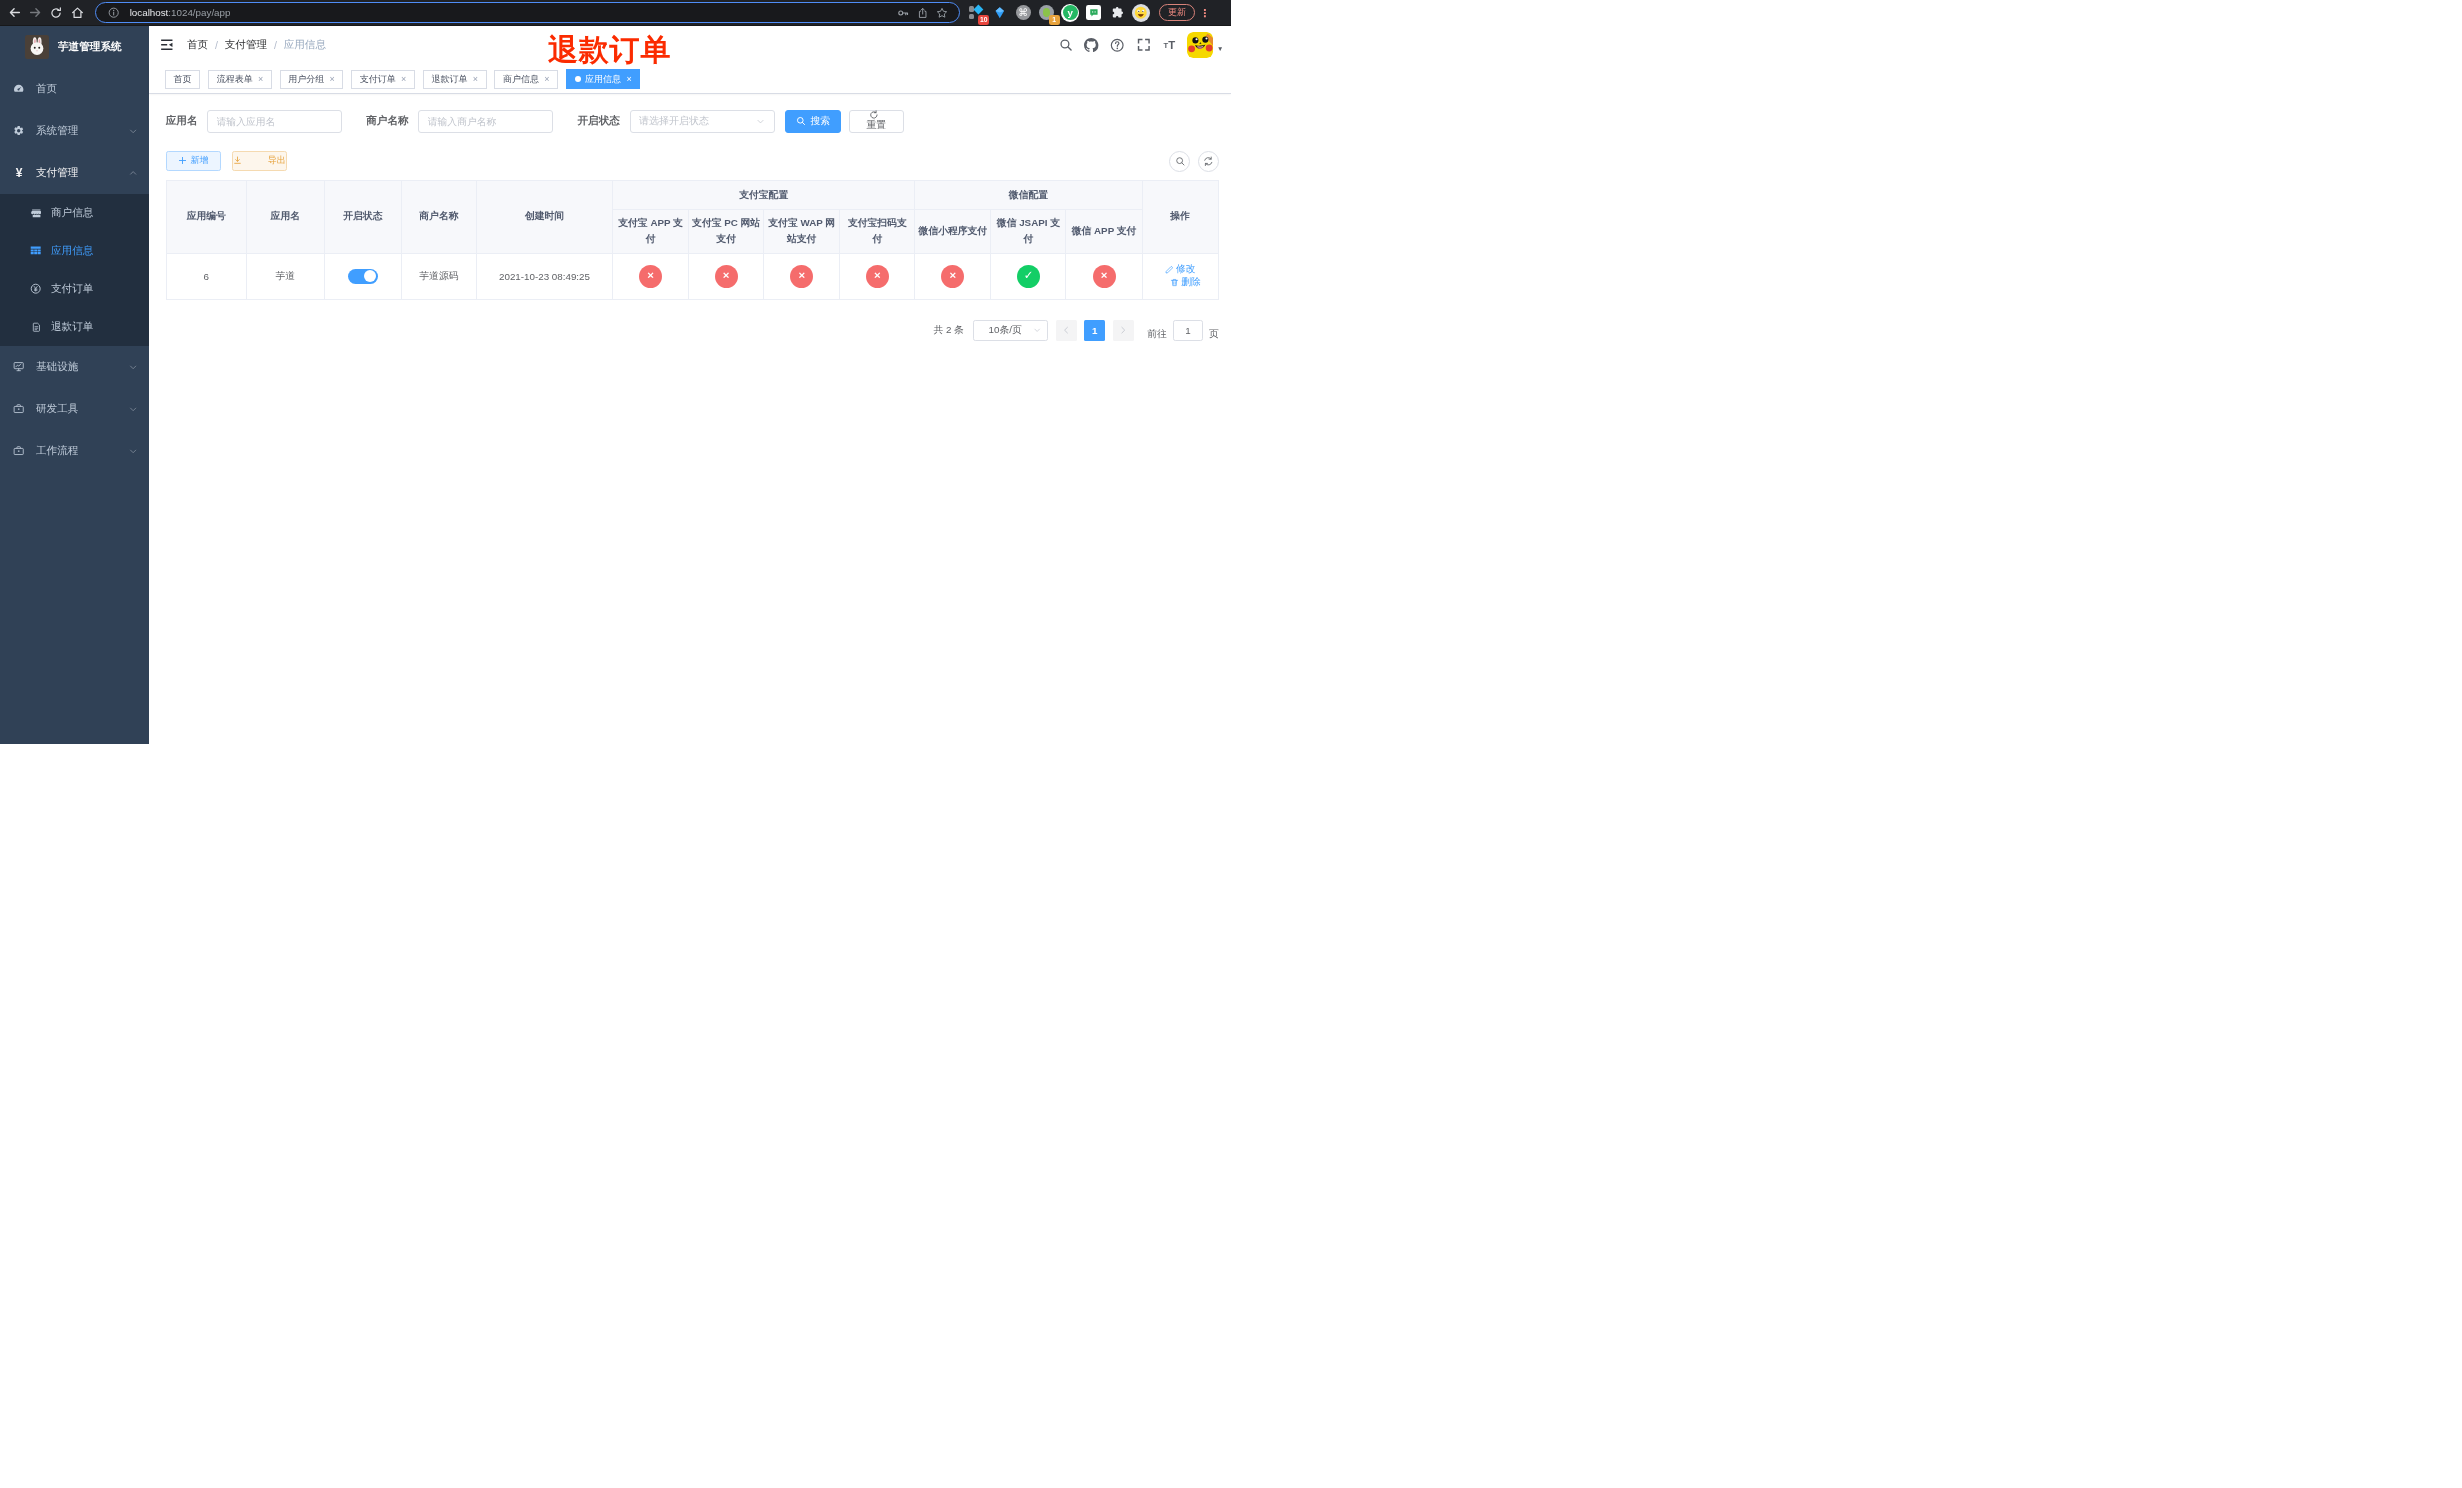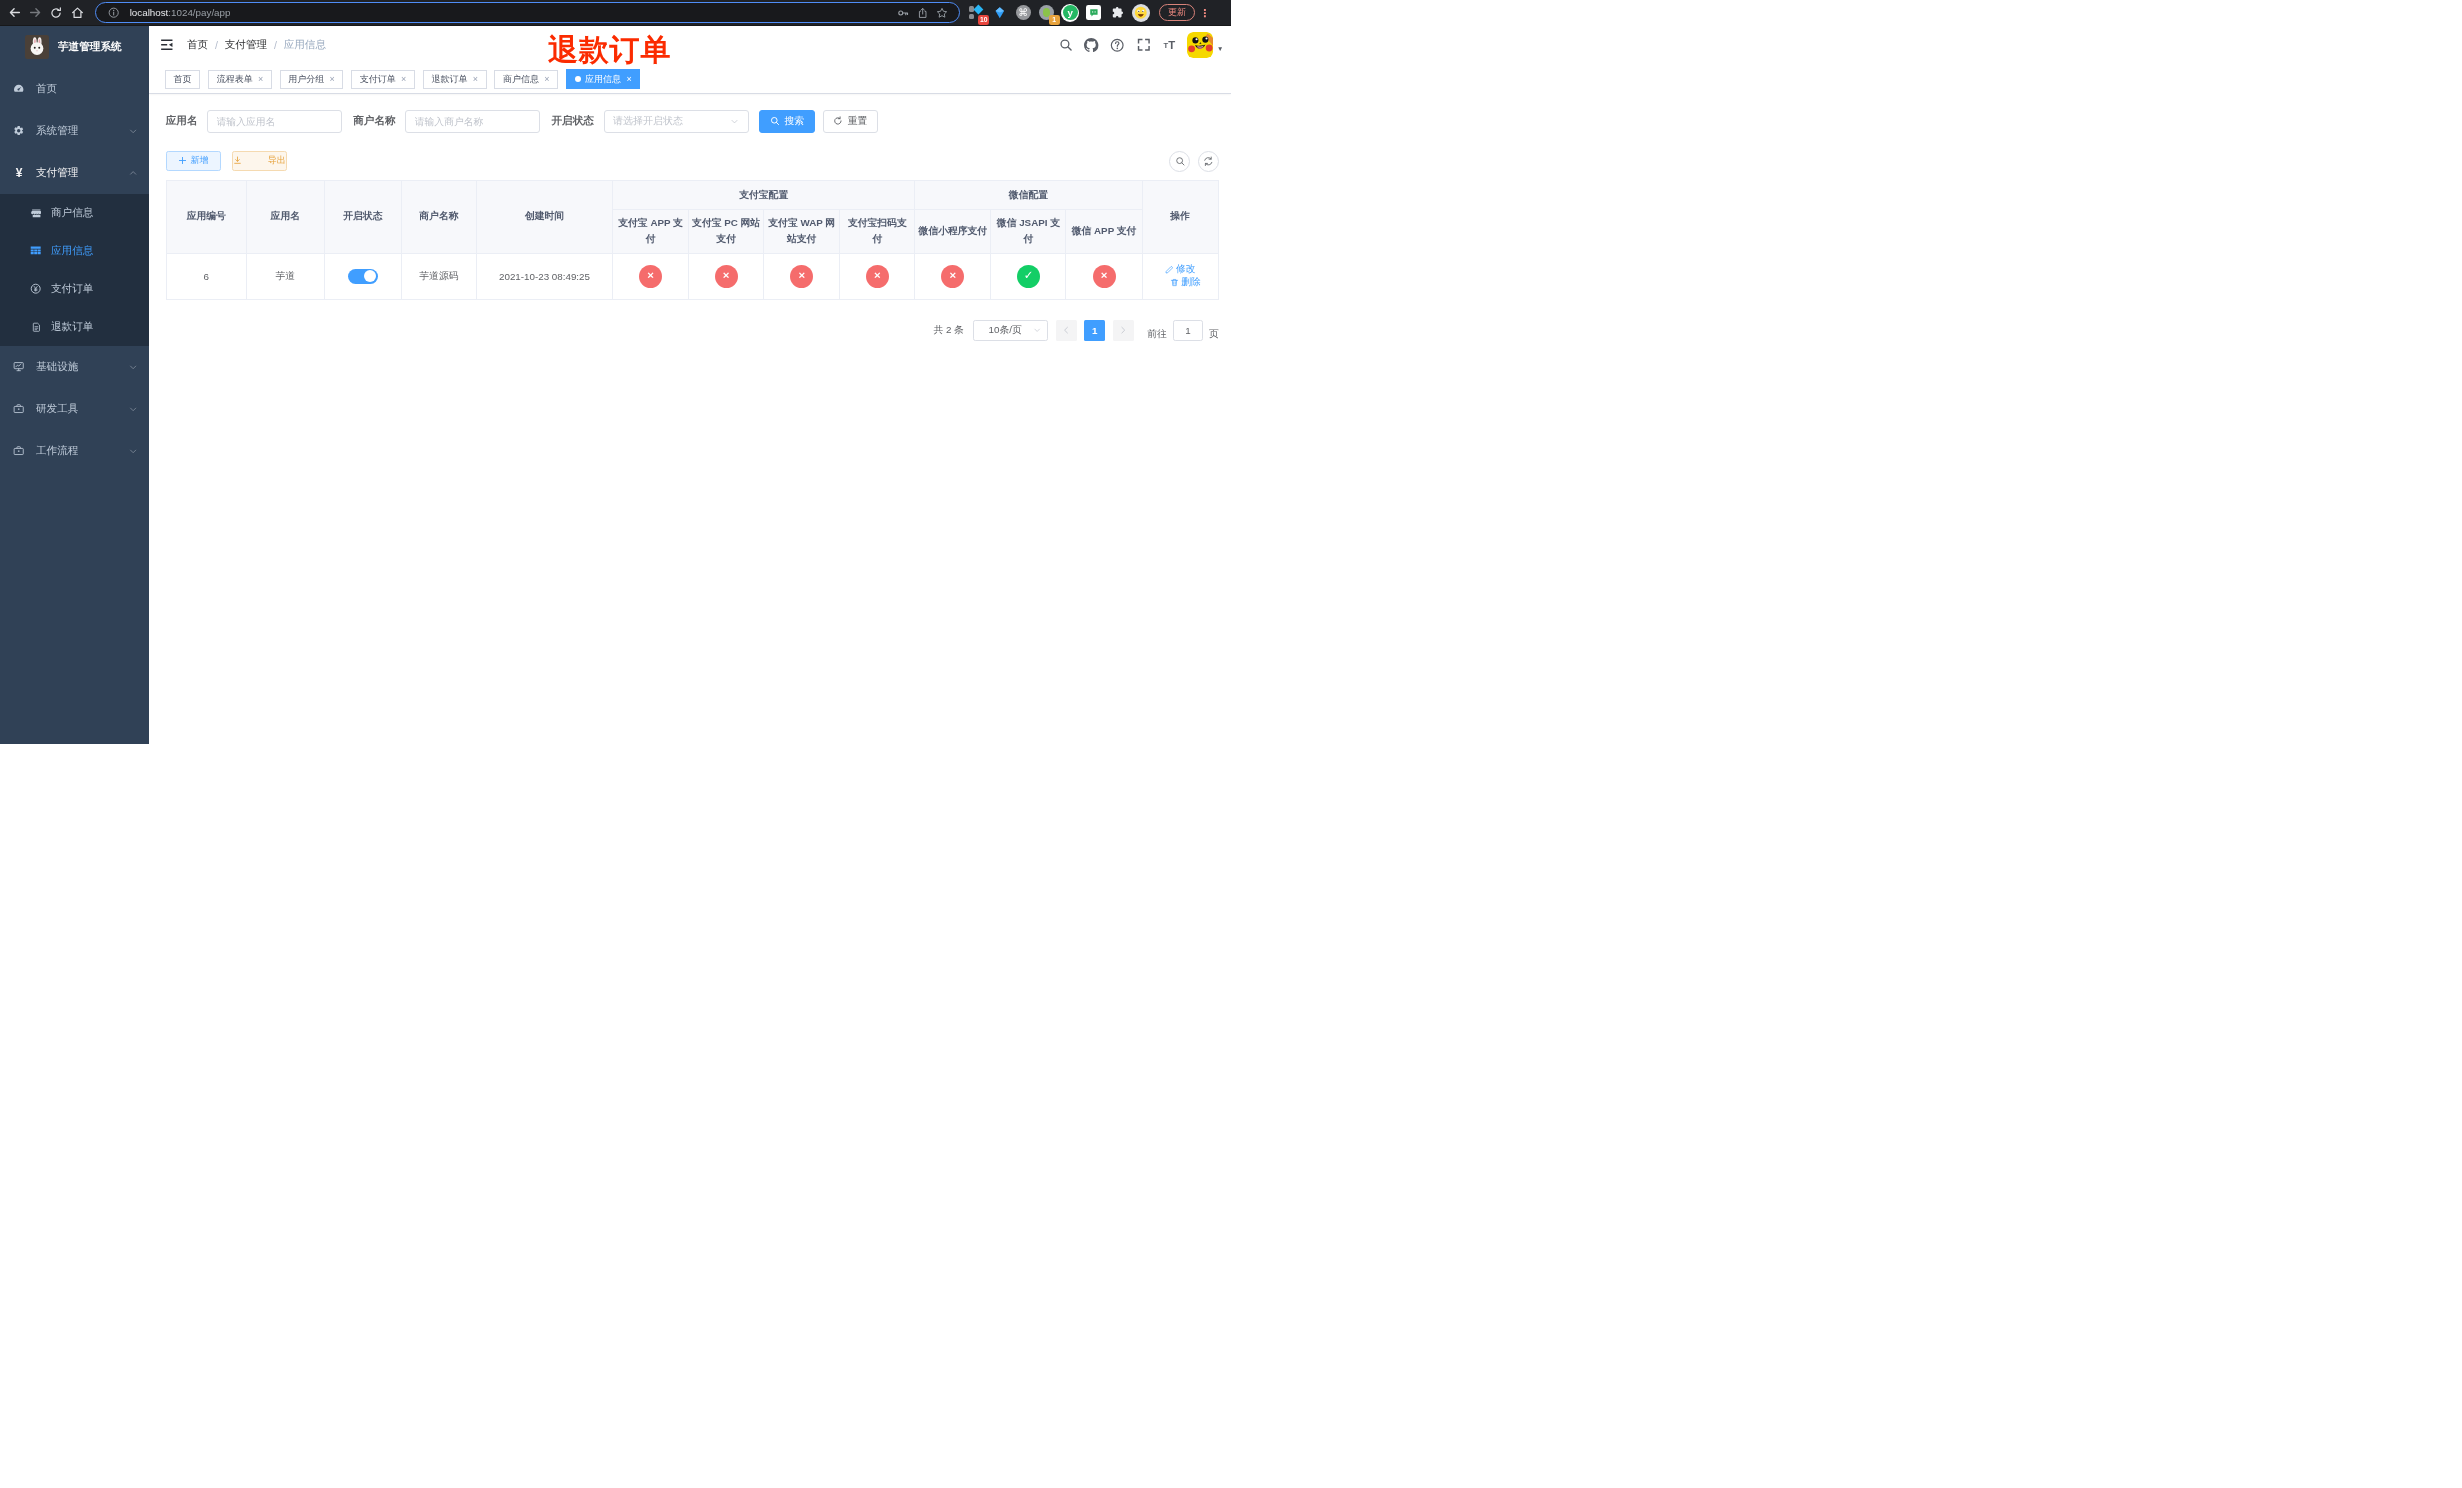--- a/index.html
+++ b/index.html
@@ -71,28 +71,28 @@
   .tag.active .tclose { color:#fff; }
 
   .page { position:relative; padding:15px 12px 0 16.7px; }
 
   
   .filter-row { display:flex; align-items:center; height:24px; }
   .f-label { font-size:10.6px; color:#606266; font-weight:700; margin-right:9.8px; }
   .f-input { position:relative; height:23px; border:0.8px solid #dcdfe6; border-radius:3px; background:#fff; display:flex; align-items:center; padding:0 8.3px; }
   .f-input input { border:none; outline:none; width:100%; font-size:9.8px; color:#606266; background:transparent; font-family:inherit; }
   .f-input input::placeholder { color:#c0c4cc; }
-  .w178 { width:135px; margin-right:11px; }
+  .w178 { width:135px; margin-right:24px; }
   .w192 { width:145px; margin-right:10.6px; }
   .sel-caret { color:#c0c4cc; margin-left:auto; display:flex; }
   .sel-text { font-size:10px; color:#c0c4cc; white-space:nowrap; }
   .btn { display:inline-flex; align-items:center; justify-content:center; height:23px; border-radius:3px; font-size:9.8px; cursor:pointer; border:0.8px solid transparent; }
   .btn .b-ico { display:flex; margin-right:4.5px; }
   .btn-primary { background:#409eff; border-color:#409eff; color:#fff; width:56px; }
-  .btn-plain { background:#fff; border-color:#dcdfe6; color:#606266; width:55px; margin-left:7.6px; }
+  .btn-plain { background:#fff; border-color:#dcdfe6; color:#606266; width:55px; margin-left:7.6px;flex-direction:column; }
 
   
   .toolbar-row { position:relative; margin-top:18px; height:19.7px; }
   .mini-btn-group { position:absolute; right:0; top:0; display:flex; }
   .btn-add { background:#ecf5ff; border:0.8px solid #b3d8ff; color:#409eff; height:19.7px; width:55px; border-radius:2.3px; display:inline-flex; align-items:center; justify-content:center; font-size:9px; cursor:pointer; }
   .btn-export { background:#fdf6ec; border:0.8px solid #f5dab1; color:#e6a23c; height:19.7px; width:55px; border-radius:2.3px; display:inline-flex; align-items:center; justify-content:space-between; font-size:9px; margin-left:7.6px; cursor:pointer; }
   .btn-add .b-ico, .btn-export .b-ico { display:flex; margin-right:3.8px; }
   .mini-circle { width:21px; height:21px; border-radius:50%; border:0.8px solid #dcdfe6; background:#fff; color:#5f6368; display:flex; align-items:center; justify-content:center; margin-left:7.6px; cursor:pointer; }
 
   

